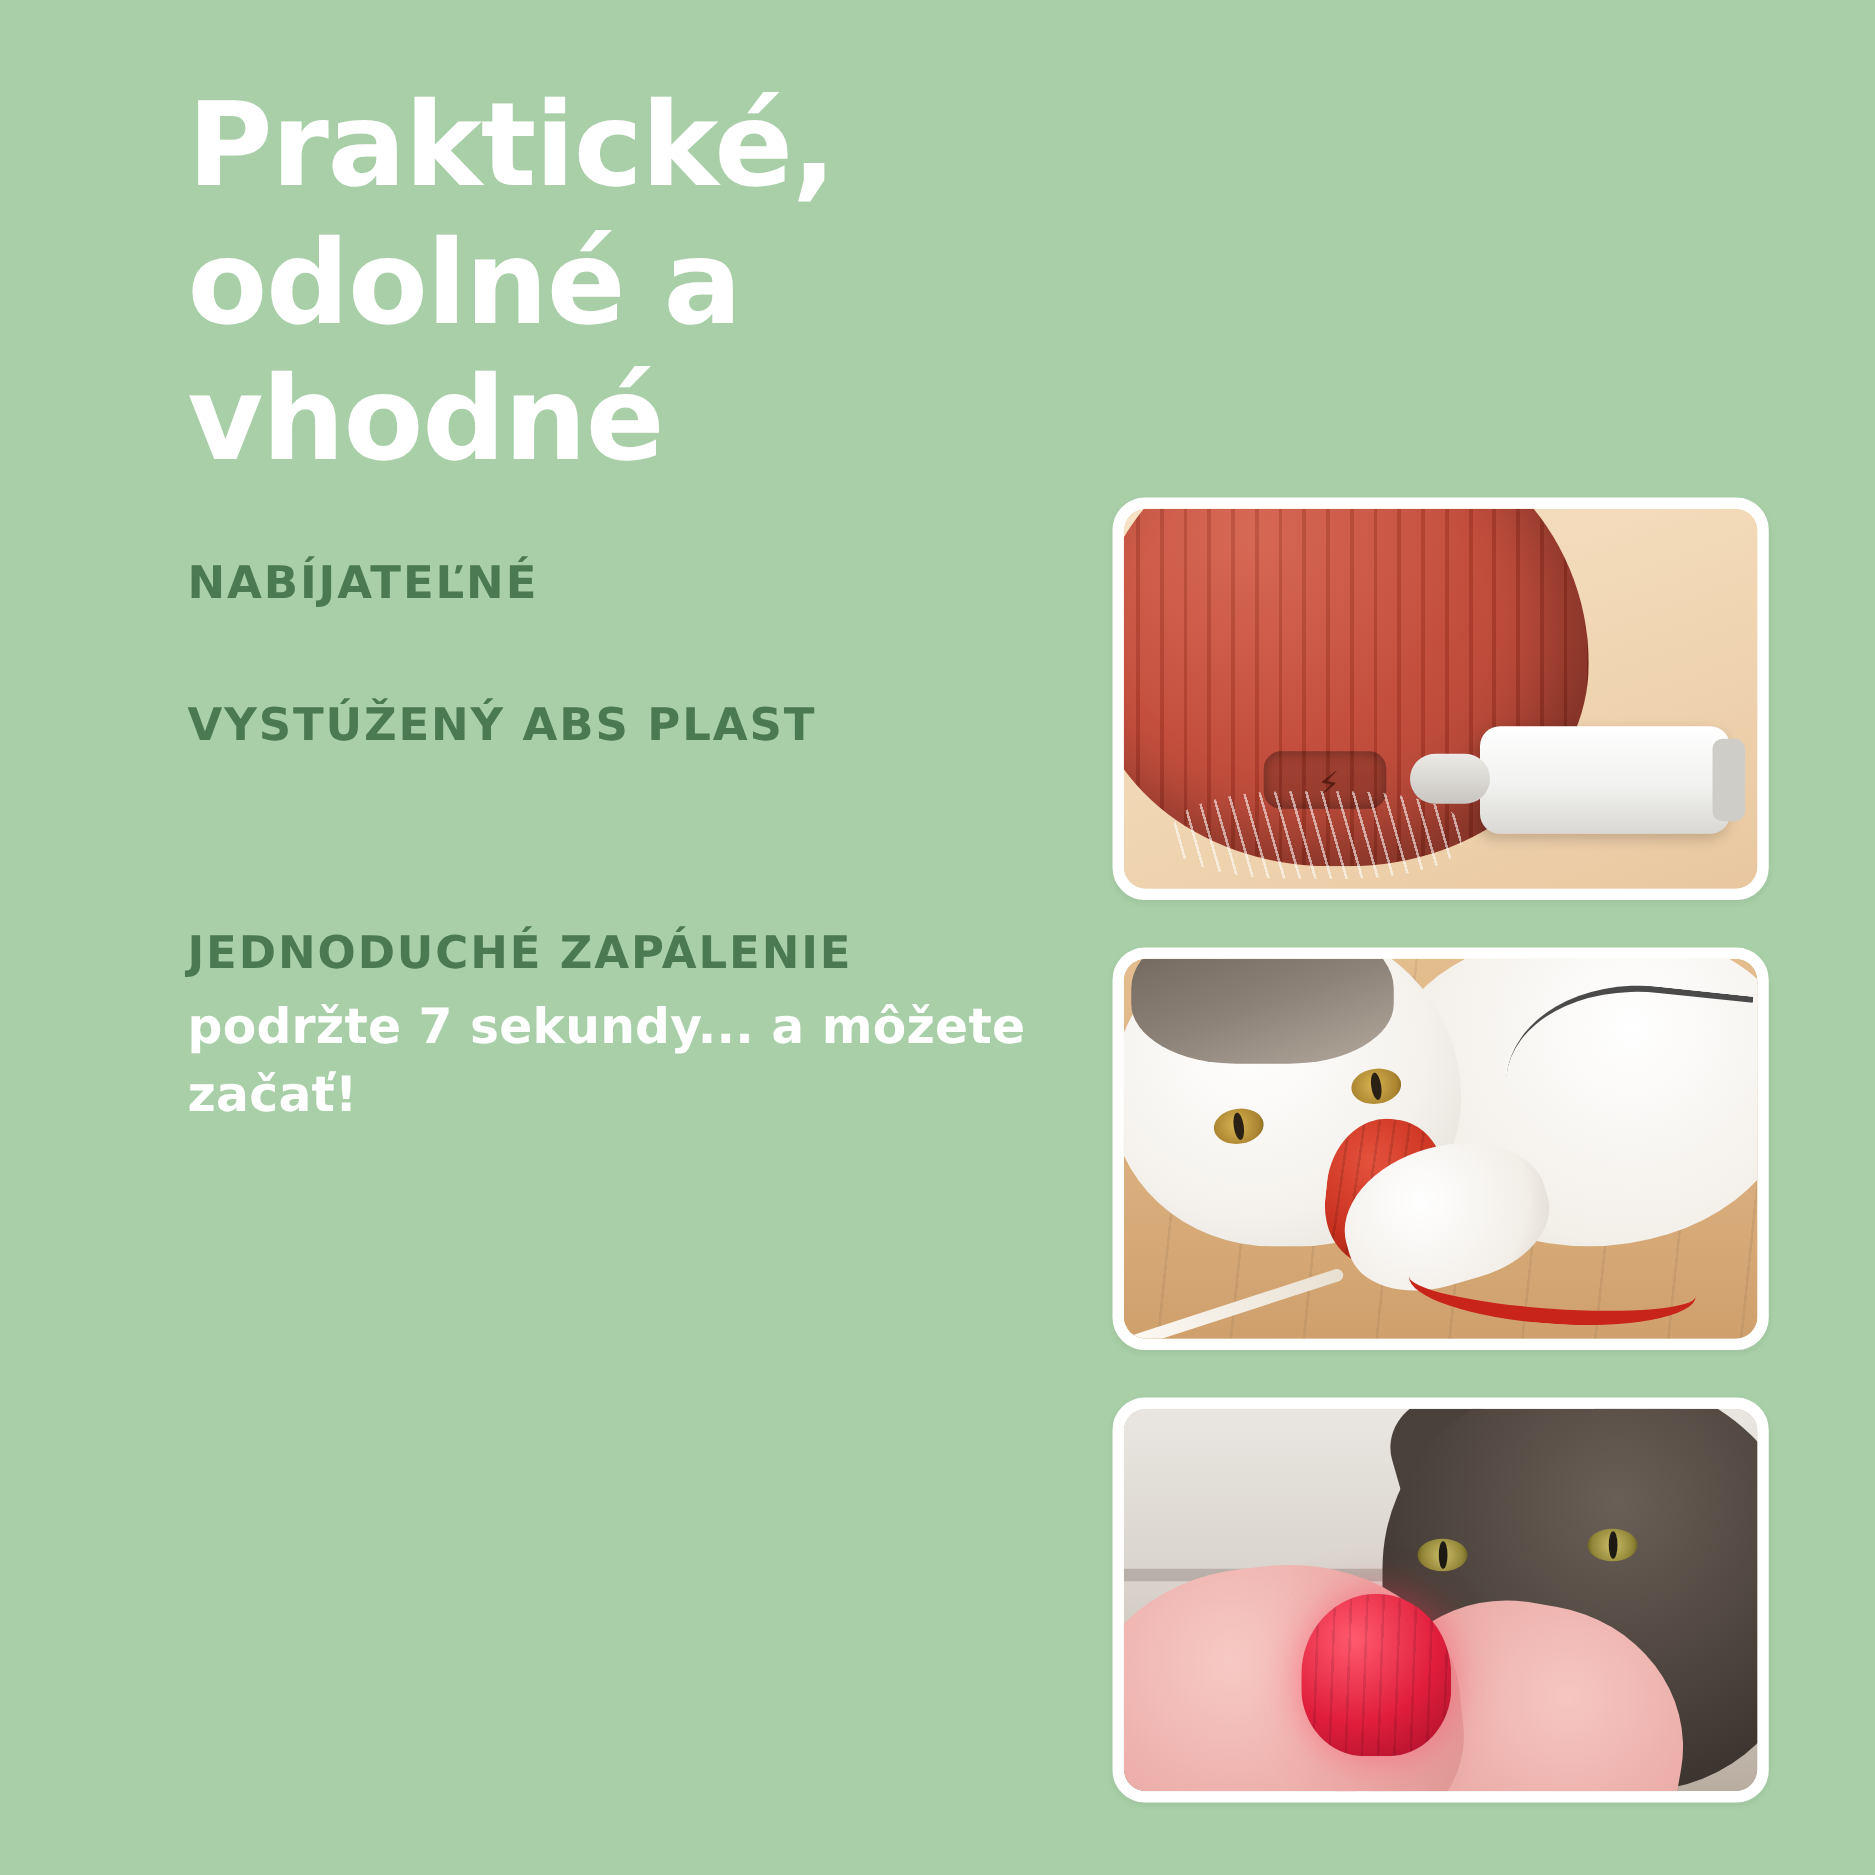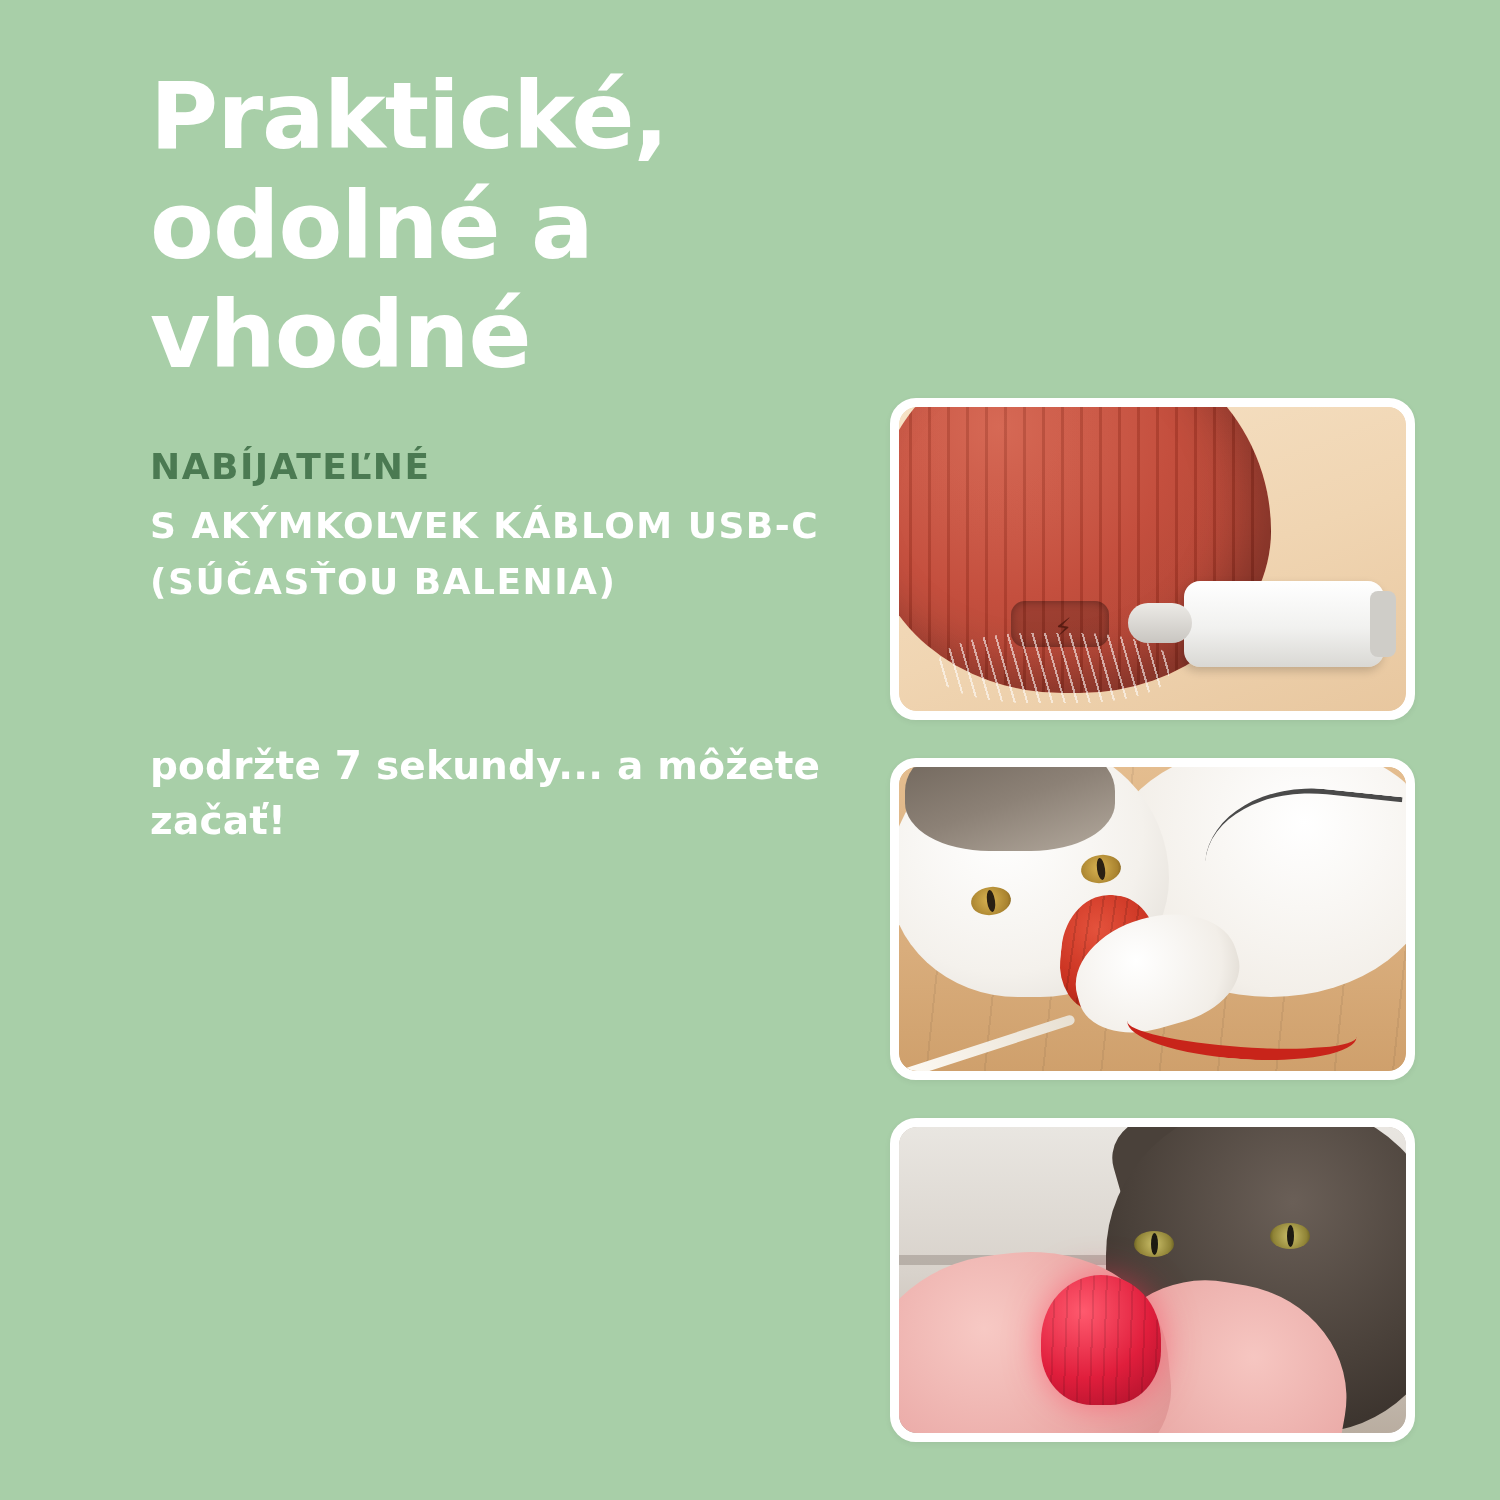--- a/index.html
+++ b/index.html
@@ -348,27 +348,28 @@
 <body>
 
 <div class="poster">
 
   <h1 class="headline">Praktické, odolné a vhodné</h1>
 
   <div class="features">
 
     <div class="feature f1">
       <div class="feature-title">NABÍJATEĽNÉ</div>
-      <div class="feature-sub caps">S AKÝMKOĽVEK KÁBLOM USB-C (SÚČASŤOU BALENIA)</div>
     </div>
 
     <div class="feature f2">
+      <div class="feature-title">VYSTÚŽENÝ ABS PLAST</div>
     </div>
 
     <div class="feature f3">
+      <div class="feature-title">JEDNODUCHÉ ZAPÁLENIE</div>
       <div class="feature-sub">podržte 7 sekundy... a môžete začať!</div>
     </div>
 
   </div>
 
   <div class="gallery">
 
     <div class="photo-card photo1">
       <div class="photo-inner">
         <div class="p1-wall"></div>

